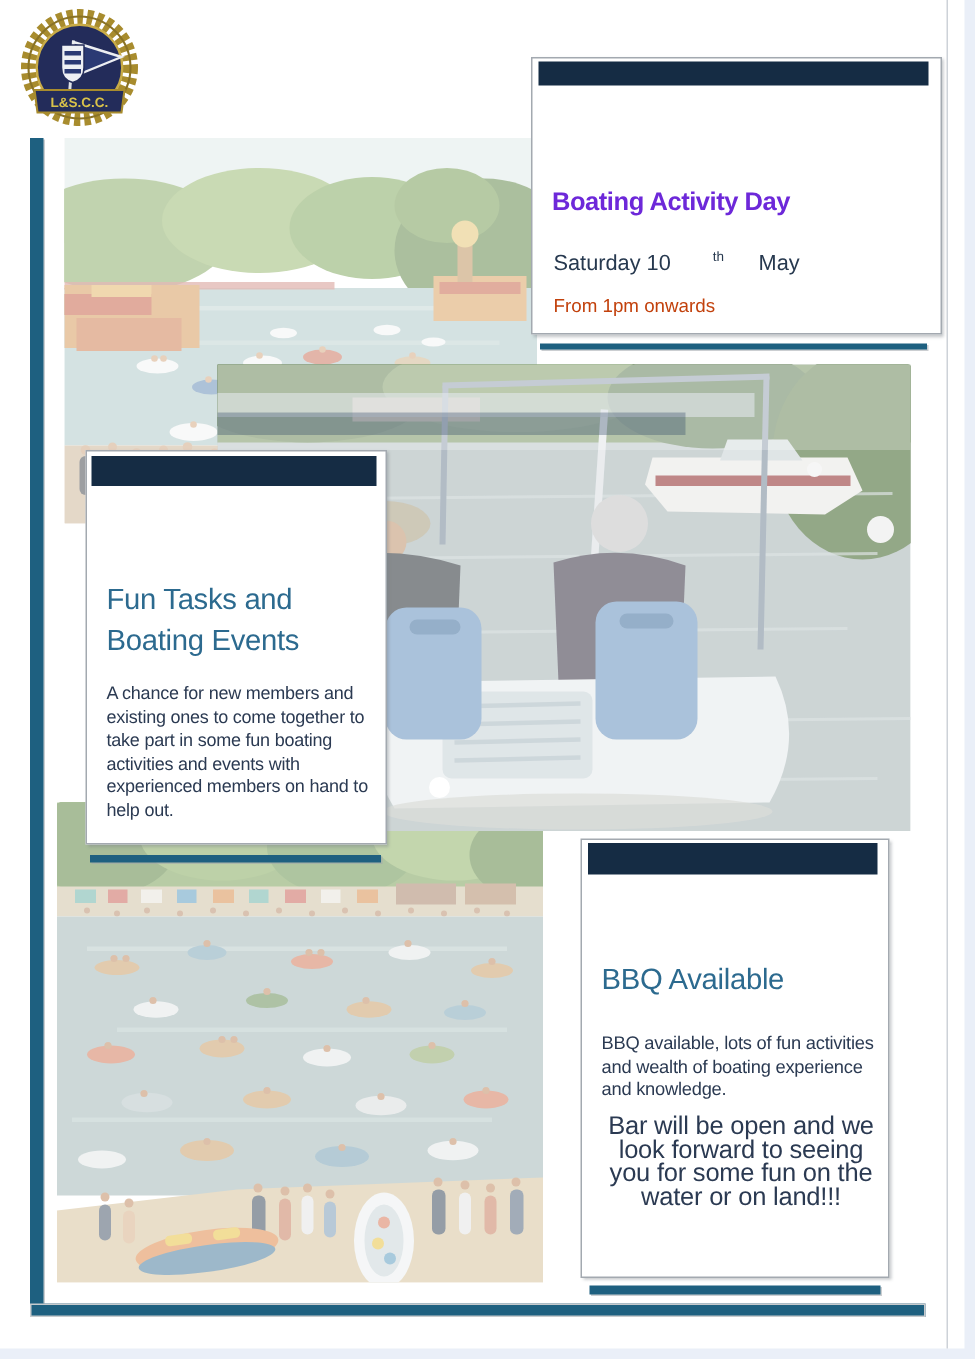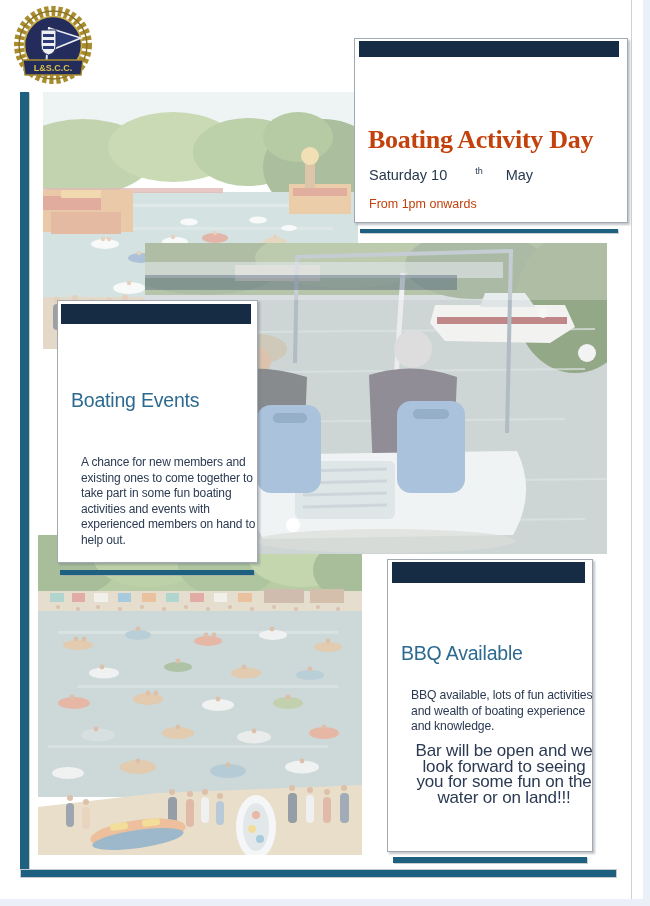--- a/index.html
+++ b/index.html
@@ -35,35 +35,35 @@
   .card-header{position:absolute;background:#152c44;}
   .title-card{left:354px;top:38px;width:274px;height:185px;}
   .title-card .card-header{left:4px;right:8px;top:2px;height:16px;}
   .fun-card{left:57px;top:300px;width:201px;height:263px;}
   .fun-card .card-header{left:3px;right:6px;top:3px;height:20px;}
   .bbq-card{left:387px;top:559px;width:206px;height:293px;}
   .bbq-card .card-header{left:4px;right:7px;top:2px;height:21px;}
   
   .main-title{
     position:absolute;left:13px;top:86px;width:250px;
-    font-size:26px;font-weight:700;letter-spacing:-.3px;color:#c2410c;font-family:Liberation Serif, serif;
+    font-size:17px;font-weight:700;letter-spacing:-.3px;color:#6d28d9;
   }
   .sub-date{position:absolute;left:14px;top:127px;font-size:14.5px;font-weight:500;color:#27394f;}
   .sub-date sup{font-size:9px;padding-left:28px;}
   .sub-date .date-suffix{margin-left:3px;padding-left:20px;}
   .sub-time{position:absolute;left:14px;top:158px;font-size:12.5px;font-weight:500;color:#c2410c;}
   .card-heading{
     position:absolute;left:13px;font-size:19.5px;font-weight:500;
     letter-spacing:-.2px;color:#2c6a8f;line-height:27px;
   }
   .fun-heading{top:86px;}
   .bbq-heading{top:80px;}
   .card-body{
     position:absolute;left:13px;font-size:12px;font-weight:500;color:#2b3a52;
-    line-height:15.6px;letter-spacing:-.15px;margin-left:10px;
+    line-height:15.6px;letter-spacing:-.15px;
   }
   .fun-body{top:154px;width:182px;}
   .bbq-body-1{top:128px;width:186px;font-size:12.2px;}
   .bbq-body-2{top:183px;width:186px;font-size:17px;text-align:center;}
   
   .logo-box{left:10px;top:5px;width:87px;height:85px;background:#ffffff;}
 </style>
 </head>
 <body>
 
@@ -356,20 +356,21 @@
   <div class="abs card title-card">
     <div class="card-header"></div>
     <div class="main-title">Boating Activity Day</div>
     <div class="sub-date"><span>Saturday 10</span><sup>th</sup><span class="date-suffix">May</span></div>
     <div class="sub-time">From 1pm onwards</div>
   </div>
 
   <div class="abs card fun-card">
     <div class="card-header"></div>
     <div class="card-heading fun-heading">
+      <div>Fun Tasks and</div>
       <div>Boating Events</div>
     </div>
     <div class="card-body fun-body">A chance for new members and existing ones to come together to take part in some fun boating activities and events with experienced members on hand to help out.</div>
   </div>
 
   <div class="abs card bbq-card">
     <div class="card-header"></div>
     <div class="card-heading bbq-heading">BBQ Available</div>
     <div class="card-body bbq-body-1">BBQ available, lots of fun activities and wealth of boating experience and knowledge.</div>
     <div class="card-body bbq-body-2">Bar will be open and we look forward to seeing you for some fun on the water or on land!!!</div>

